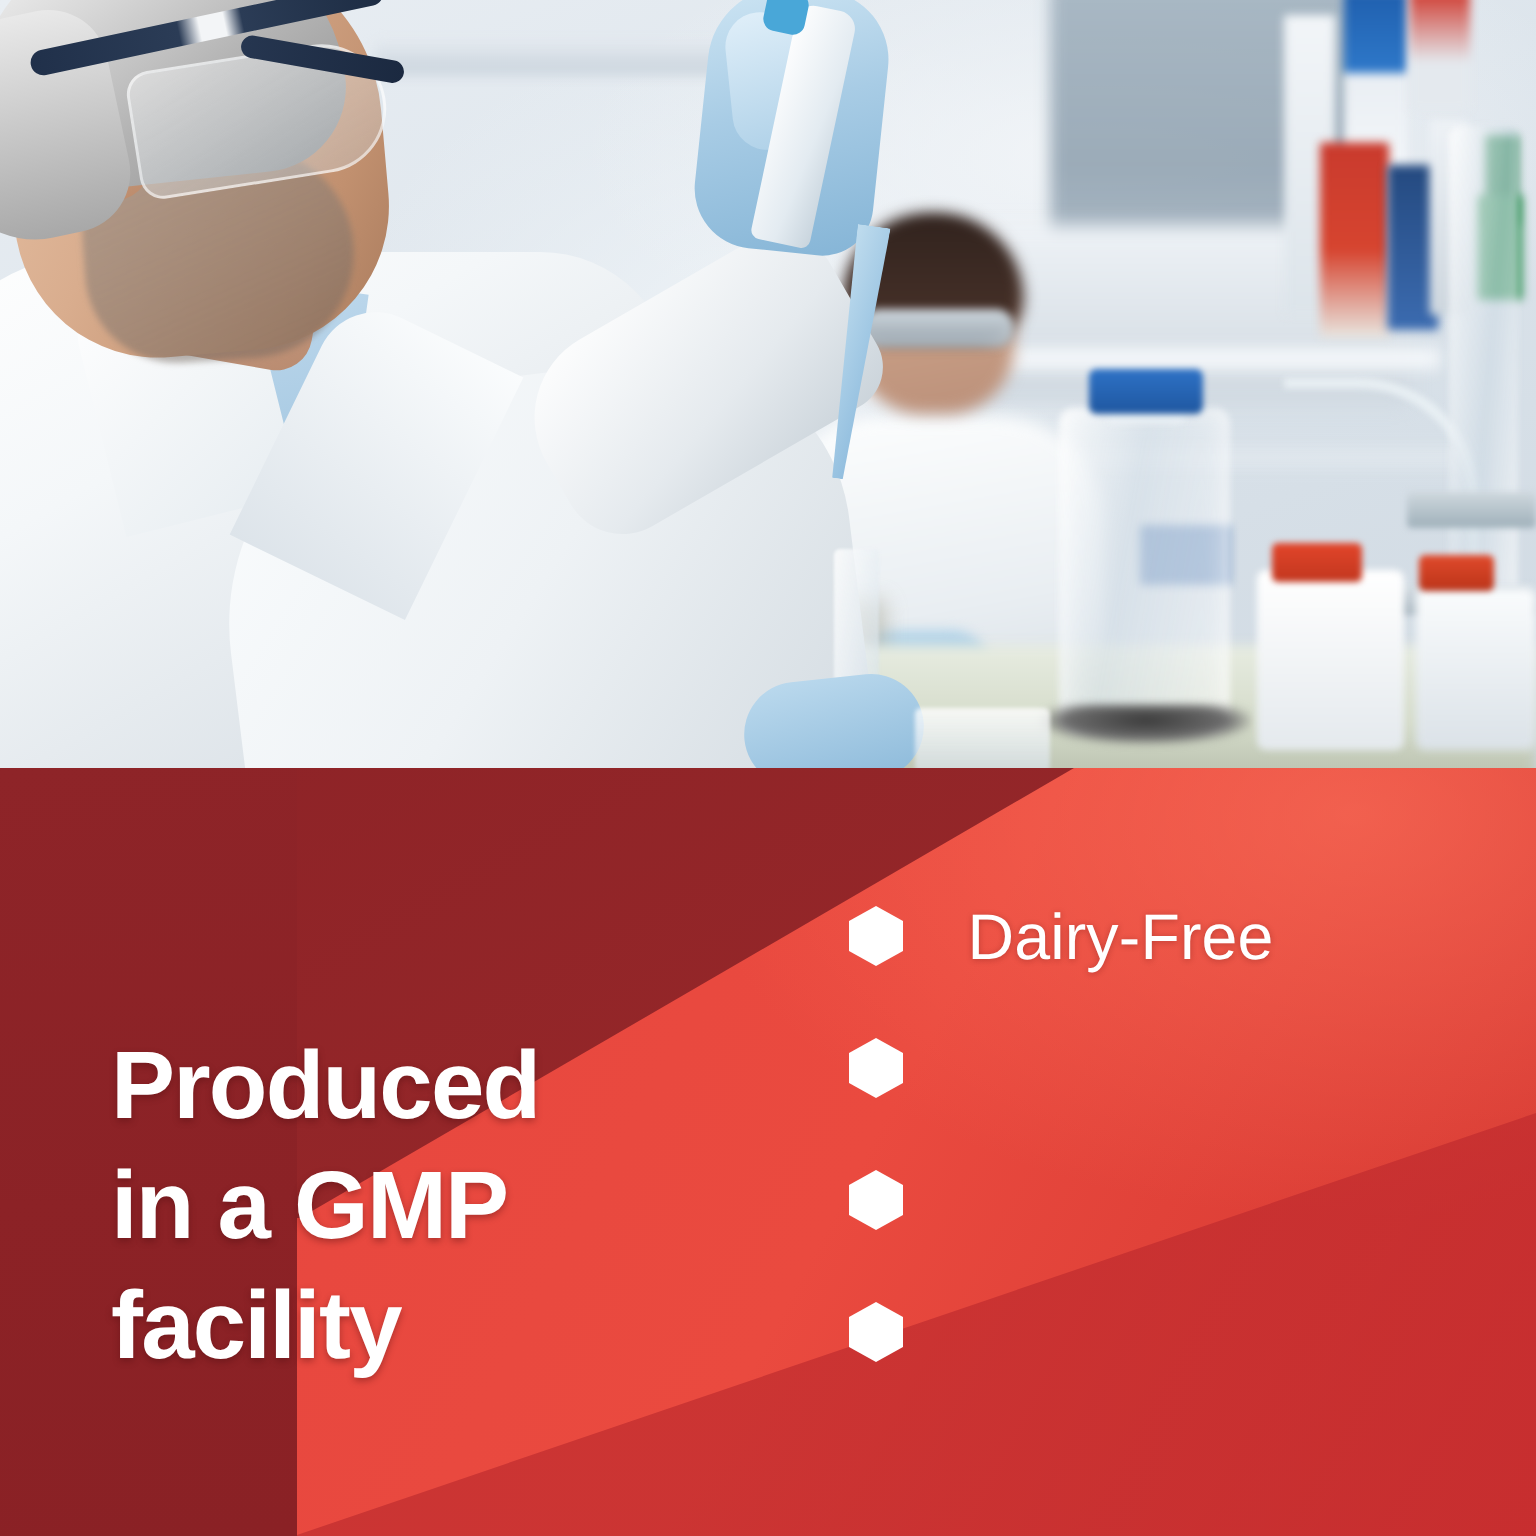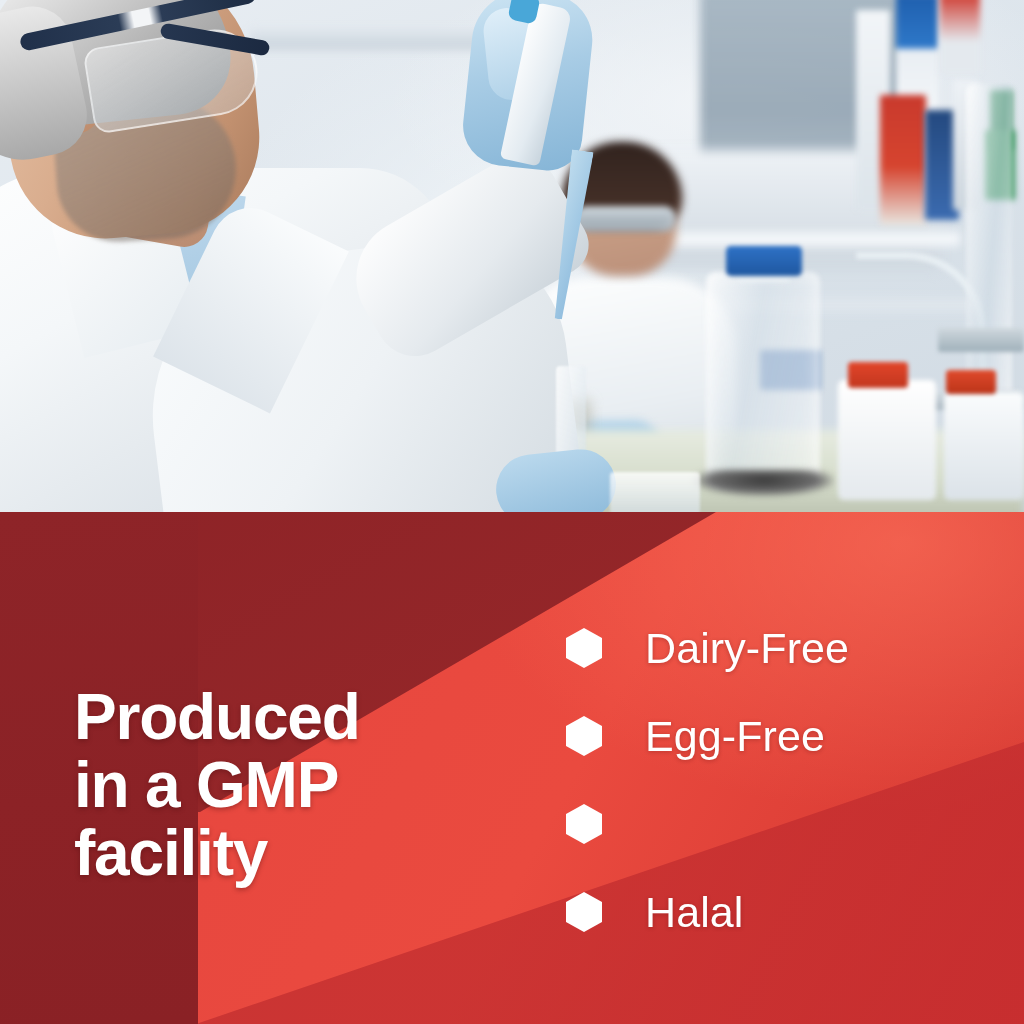--- a/index.html
+++ b/index.html
@@ -346,40 +346,40 @@
   }
 
   
   .headline {
     position: absolute;
     left: 74px;
     top: 128px;
     width: 420px;
     color: #ffffff;
     font-size: 64px;
-    line-height: 68px;
+    line-height: 80px;
     font-weight: bold;
     letter-spacing: -1.2px;
     text-shadow: 0 2px 5px rgba(70,10,12,.38);
     white-space: pre-line;
     z-index: 5;
   }
 
   .feature-list {
     position: absolute;
     left: 566px;
     top: 92px;
     width: 420px;
     z-index: 5;
     margin: 0; padding: 0;
     list-style: none;
   }
   .feature-item {
     display: flex;
-    align-items: center;
+    align-items: flex-start;
     height: 88px;
   }
   .hex-bullet {
     flex: 0 0 auto;
     width: 36px;
     height: 40px;
     background: #ffffff;
     clip-path: polygon(50% 0%, 100% 25%, 100% 75%, 50% 100%, 0% 75%, 0% 25%);
     filter: drop-shadow(0 1px 3px rgba(90,14,16,.28));
   }
@@ -481,25 +481,23 @@
 in a GMP
 facility</h1>
 
     <ul class="feature-list">
       <li class="feature-item">
         <span class="hex-bullet"></span>
         <span class="feature-label">Dairy-Free</span>
       </li>
       <li class="feature-item">
         <span class="hex-bullet"></span>
-        <span class="feature-label">Egg-Free</span>
       </li>
       <li class="feature-item">
         <span class="hex-bullet"></span>
       </li>
       <li class="feature-item">
         <span class="hex-bullet"></span>
-        <span class="feature-label">Halal</span>
       </li>
     </ul>
   </div>
 
 </div>
 
 </body></html>

